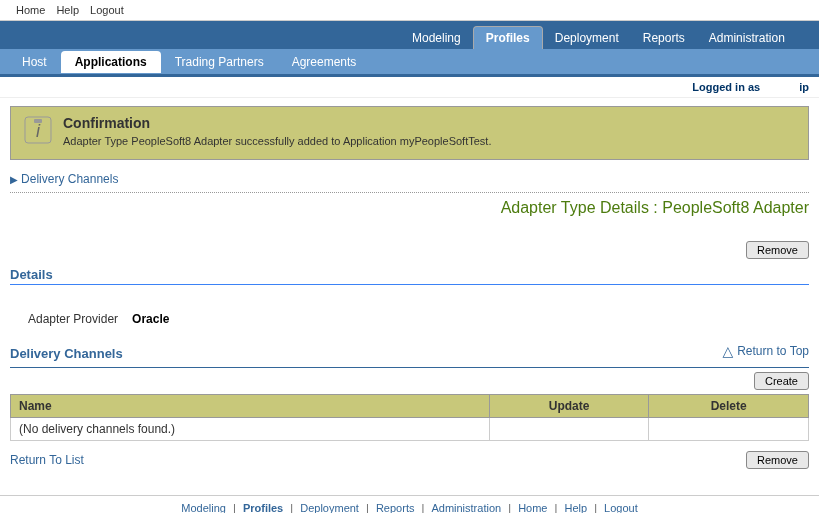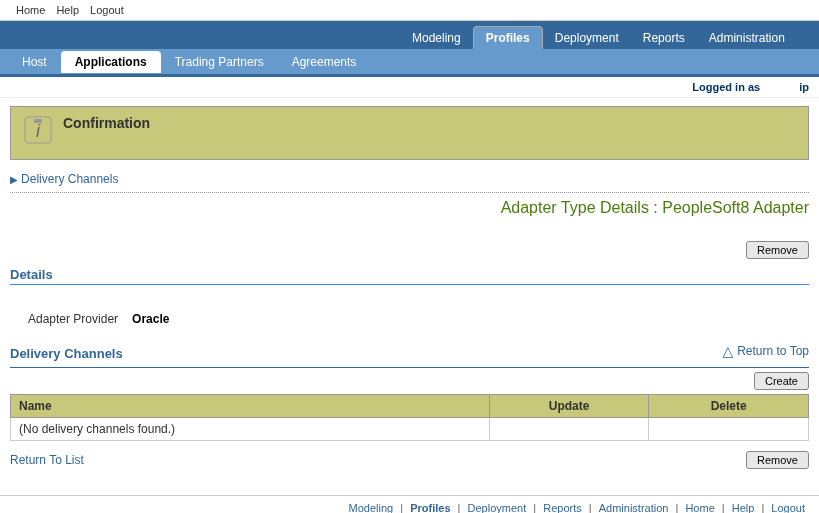--- a/index.html
+++ b/index.html
@@ -78,21 +78,21 @@
 
     
     .btn { font-size: 11px; padding: 2px 10px; background: #e8e8e8; border: 1px solid #888; border-radius: 3px; cursor: pointer; color: #000; }
 
     
     #return-list-row { display: flex; justify-content: space-between; align-items: center; margin-top: 10px; }
     #return-list-row a { color: #336699; text-decoration: none; font-size: 12px; }
 
     
     #footer { border-top: 1px solid #ccc; margin-top: 16px; padding: 6px 10px; text-align: center; }
-    #footer-links { font-size: 11px; text-align: right; }
+    #footer-links { font-size: 11px; }
     #footer-links a { color: #336699; text-decoration: none; margin: 0 4px; }
     #footer-links .sep { color: #666; }
     #footer-copyright { font-size: 10px; color: #666; }
   </style>
 </head>
 <body>
 
 <div id="header">
   <div id="top-links">
     <a href="#">Home</a>
@@ -124,20 +124,21 @@
 <div id="confirmation">
   <div id="confirmation-icon">
     <svg width="30" height="30" viewBox="0 0 30 30">
       <rect x="2" y="2" width="26" height="26" rx="3" fill="#c8c87a" stroke="#999"></rect>
       <text x="15" y="22" text-anchor="middle" font-size="18" fill="#666" font-style="italic">i</text>
       <rect x="11" y="4" width="8" height="4" rx="1" fill="#999"></rect>
     </svg>
   </div>
   <div id="confirmation-text">
     <h3>Confirmation</h3>
+    <p>Adapter Type PeopleSoft8 Adapter successfully added to Application myPeopleSoftTest.</p>
   </div>
 </div>
 
 <div id="delivery-link-area">
   <span style="color:#336699; font-size:10px;">▶</span>
   <a href="#">Delivery Channels</a>
 </div>
 
 <hr class="divider">
 

